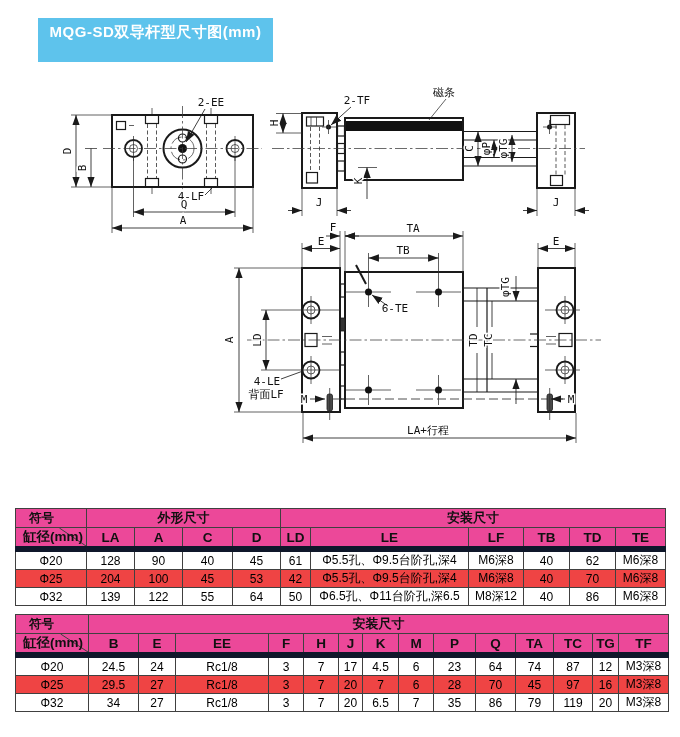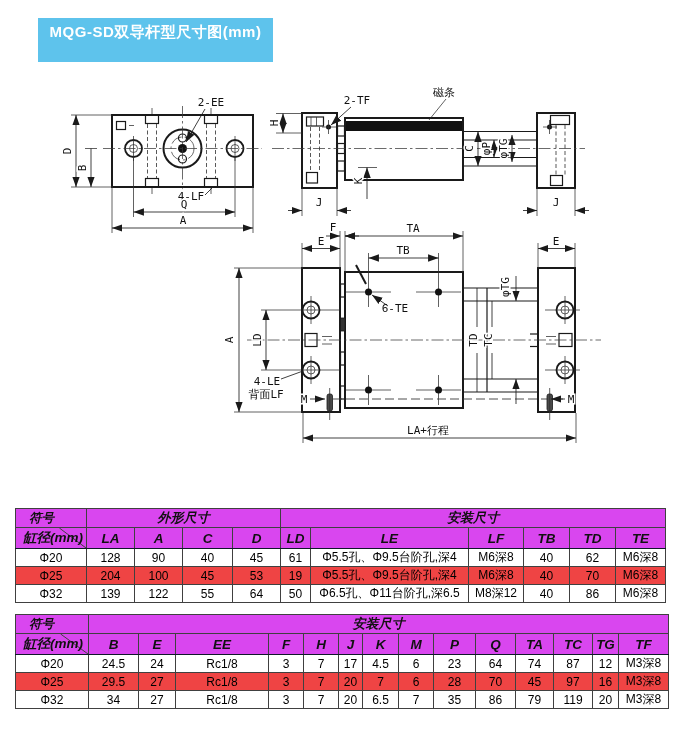--- a/index.html
+++ b/index.html
@@ -33,22 +33,22 @@
   .dim-table{position:absolute;border-collapse:collapse;table-layout:fixed;}
   #table1{left:15px;top:508px;width:650px;}
   #table2{left:15px;top:614px;width:653px;}
   .dim-table th,.dim-table td{
     border:1px solid #404040;padding:0;text-align:center;vertical-align:middle;
     font-family:"Liberation Sans", sans-serif;overflow:hidden;white-space:nowrap;
   }
   .dim-table tr.h1{height:18px;}
   .dim-table tr.h2{height:21px;}
   .dim-table tr.d{height:17px;}
-  .dim-table th{background:#d946ef;font-weight:bold;font-size:13px;color:#111;font-style:italic;}
-  .dim-table tr.h2 th{border-bottom:1px solid #0f172a;font-size:13.5px;}
+  .dim-table th{background:#ec4899;font-weight:bold;font-size:13px;color:#111;}
+  .dim-table tr.h2 th{border-bottom:6px solid #0f172a;font-size:13.5px;}
   .dim-table th.sym,.dim-table th.bore{text-align:left;font-size:12.5px;}
   .dim-table th.sym{padding-left:13px;}
   .dim-table th.bore{padding-left:7px;}
   .dim-table td{font-size:12px;color:#000;background:#ffffff;}
   .dim-table tr.green td{background:#ef4444;}
   .corner{position:relative;}
   .corner svg{position:absolute;left:0;top:0;width:100%;height:100%;}
   .corner span{position:relative;}
 </style>
 </head>
@@ -371,21 +371,21 @@
     <td>40</td>
     <td>62</td>
     <td>M6深8</td>
   </tr>
   <tr class="d green">
     <td>Φ25</td>
     <td>204</td>
     <td>100</td>
     <td>45</td>
     <td>53</td>
-    <td>19</td>
+    <td>42</td>
     <td>Φ5.5孔、Φ9.5台阶孔,深4</td>
     <td>M6深8</td>
     <td>40</td>
     <td>70</td>
     <td>M6深8</td>
   </tr>
   <tr class="d">
     <td>Φ32</td>
     <td>139</td>
     <td>122</td>

